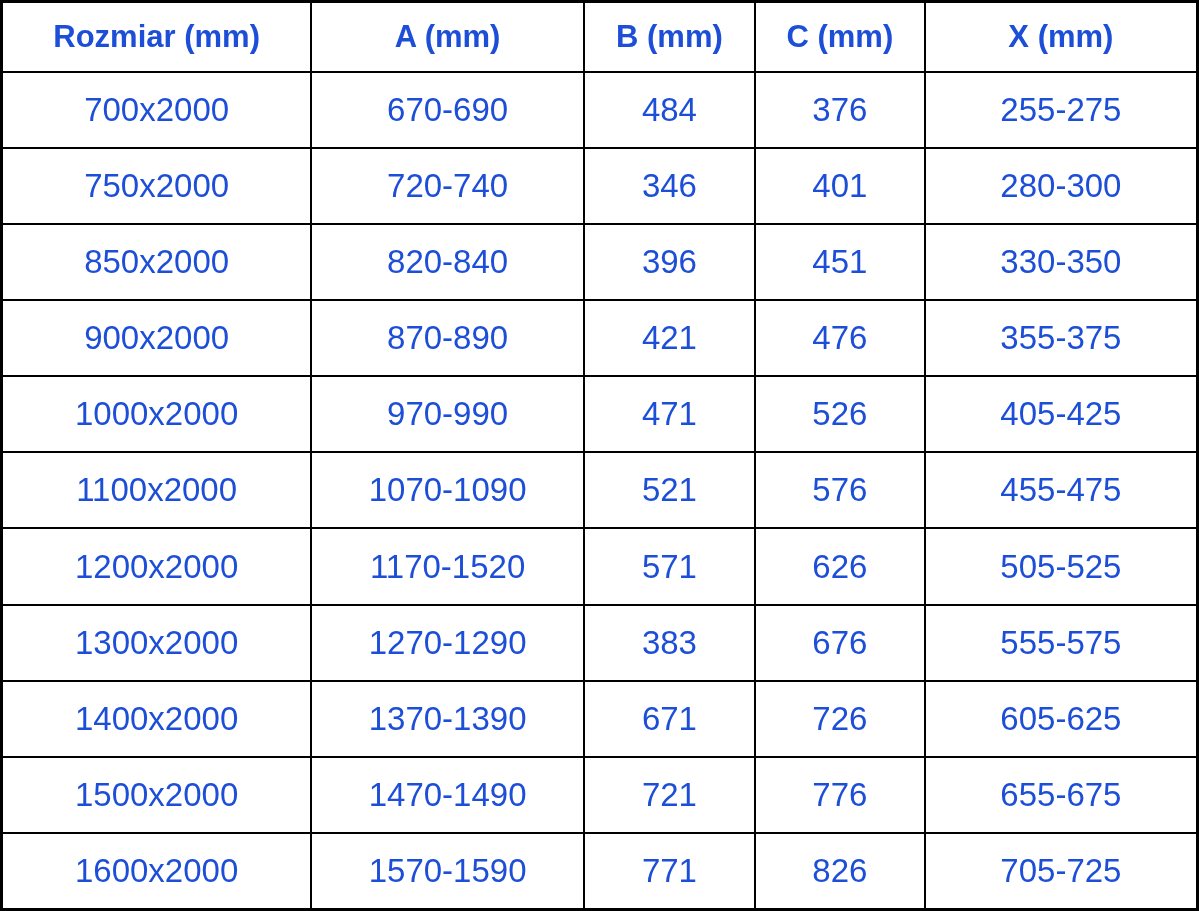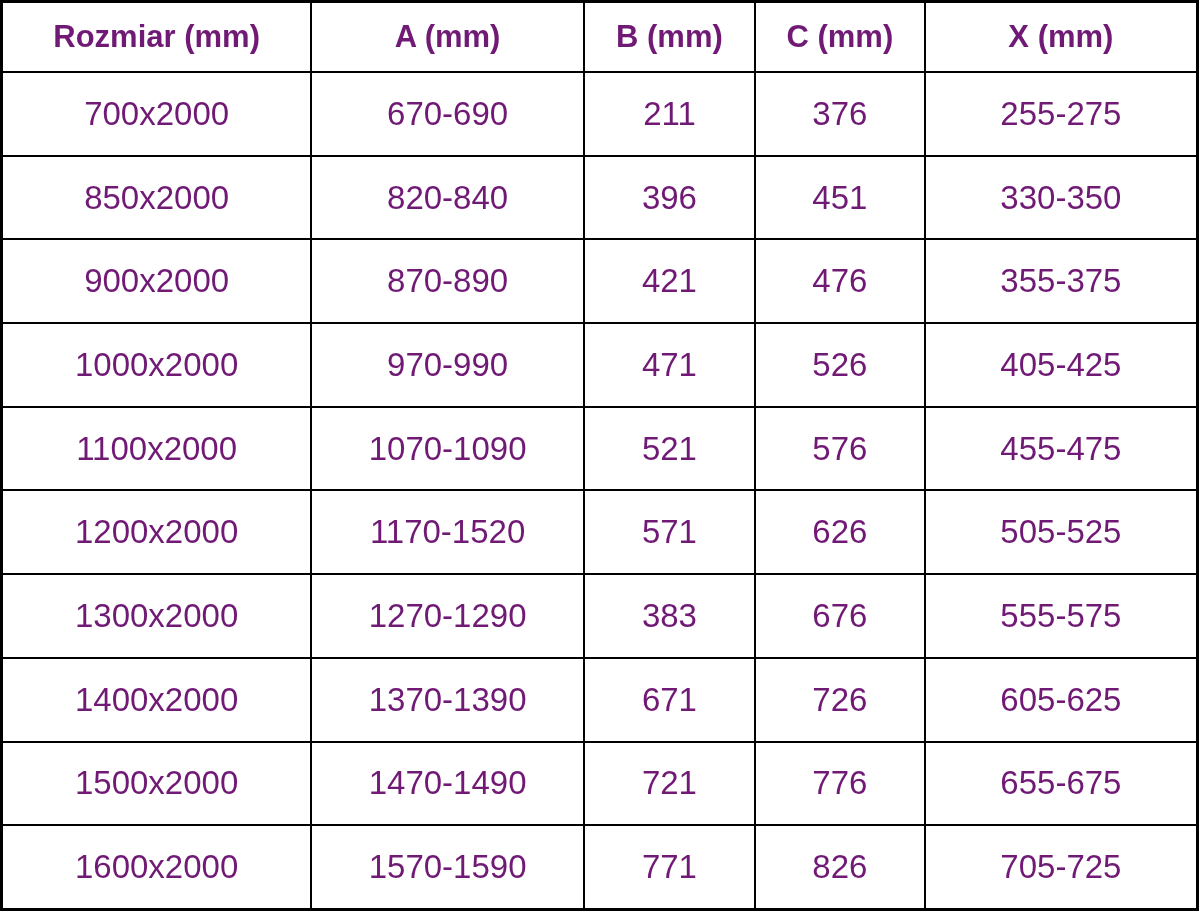--- a/index.html
+++ b/index.html
@@ -6,21 +6,21 @@
     margin: 0;
     padding: 0;
     background: #ffffff;
   }
   .spec-table-wrap {
     width: 1199px;
     height: 911px;
     background: #ffffff;
     box-sizing: border-box;
     font-family: "Liberation Sans", "DejaVu Sans", sans-serif;
-    color: #701a75;
+    color: #1d4ed8;
     overflow: hidden;
   }
   table.spec-table {
     width: 1199px;
     height: 911px;
     border-collapse: collapse;
     table-layout: fixed;
     box-sizing: border-box;
   }
   table.spec-table td, table.spec-table th {
@@ -69,23 +69,30 @@
         <th>A (mm)</th>
         <th>B (mm)</th>
         <th>C (mm)</th>
         <th>X (mm)</th>
       </tr>
     </thead>
     <tbody>
         <tr>
           <td>700x2000</td>
           <td>670-690</td>
-          <td>211</td>
+          <td>484</td>
           <td>376</td>
           <td>255-275</td>
+        </tr>
+        <tr>
+          <td>750x2000</td>
+          <td>720-740</td>
+          <td>346</td>
+          <td>401</td>
+          <td>280-300</td>
         </tr>
         <tr>
           <td>850x2000</td>
           <td>820-840</td>
           <td>396</td>
           <td>451</td>
           <td>330-350</td>
         </tr>
         <tr>
           <td>900x2000</td>

